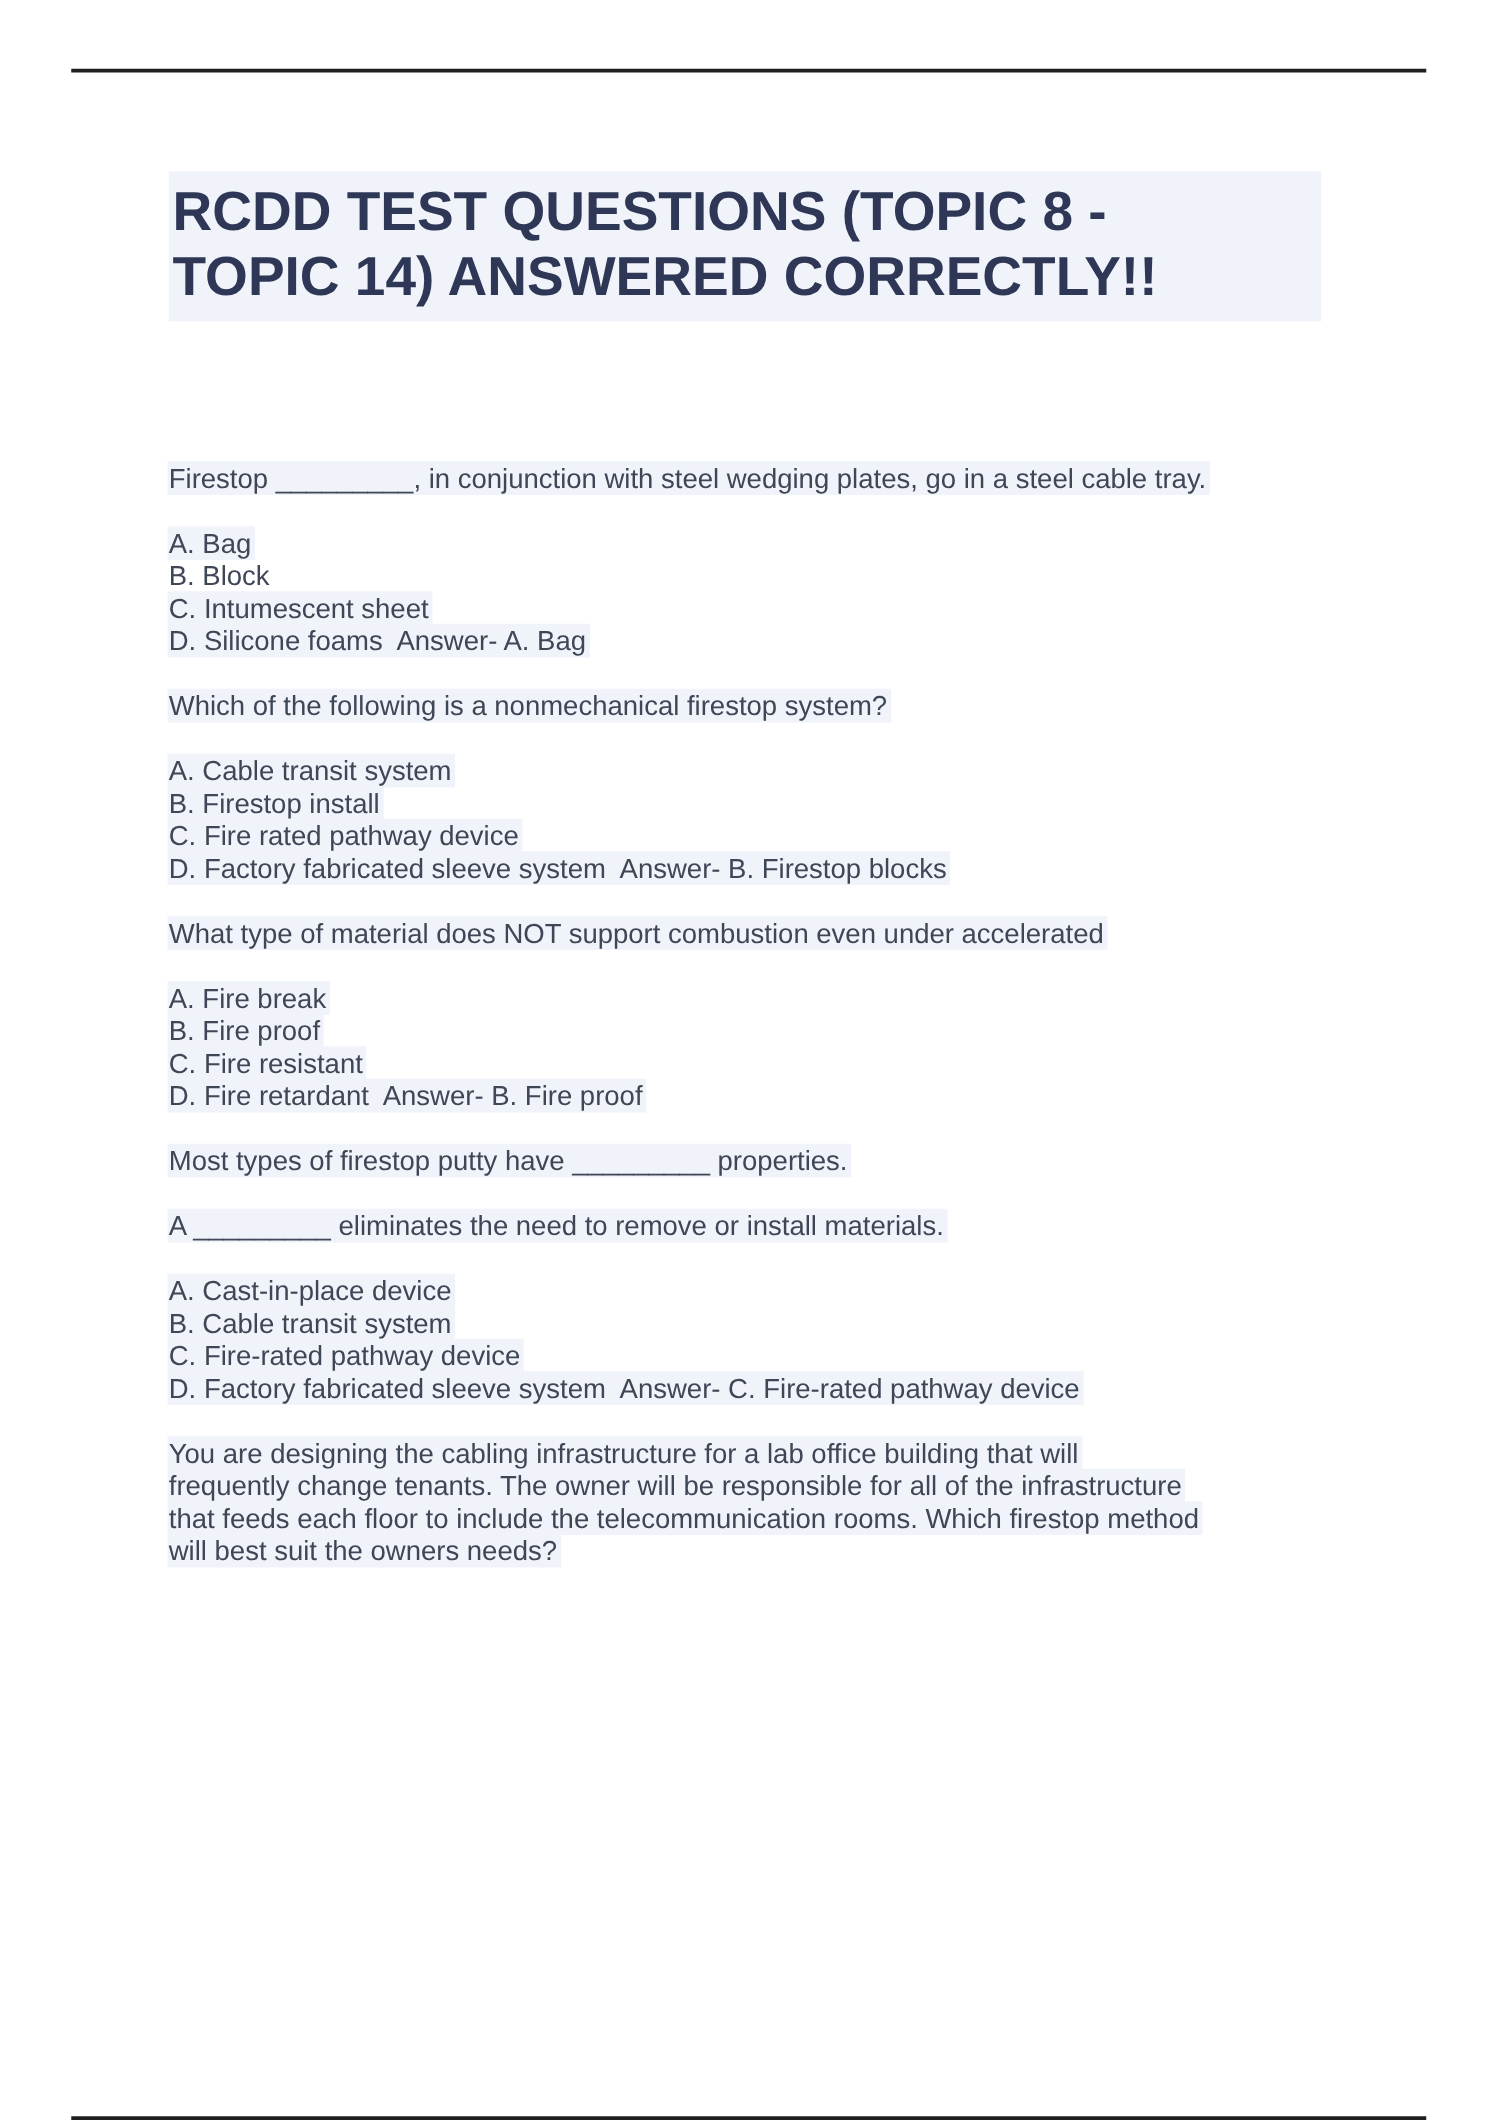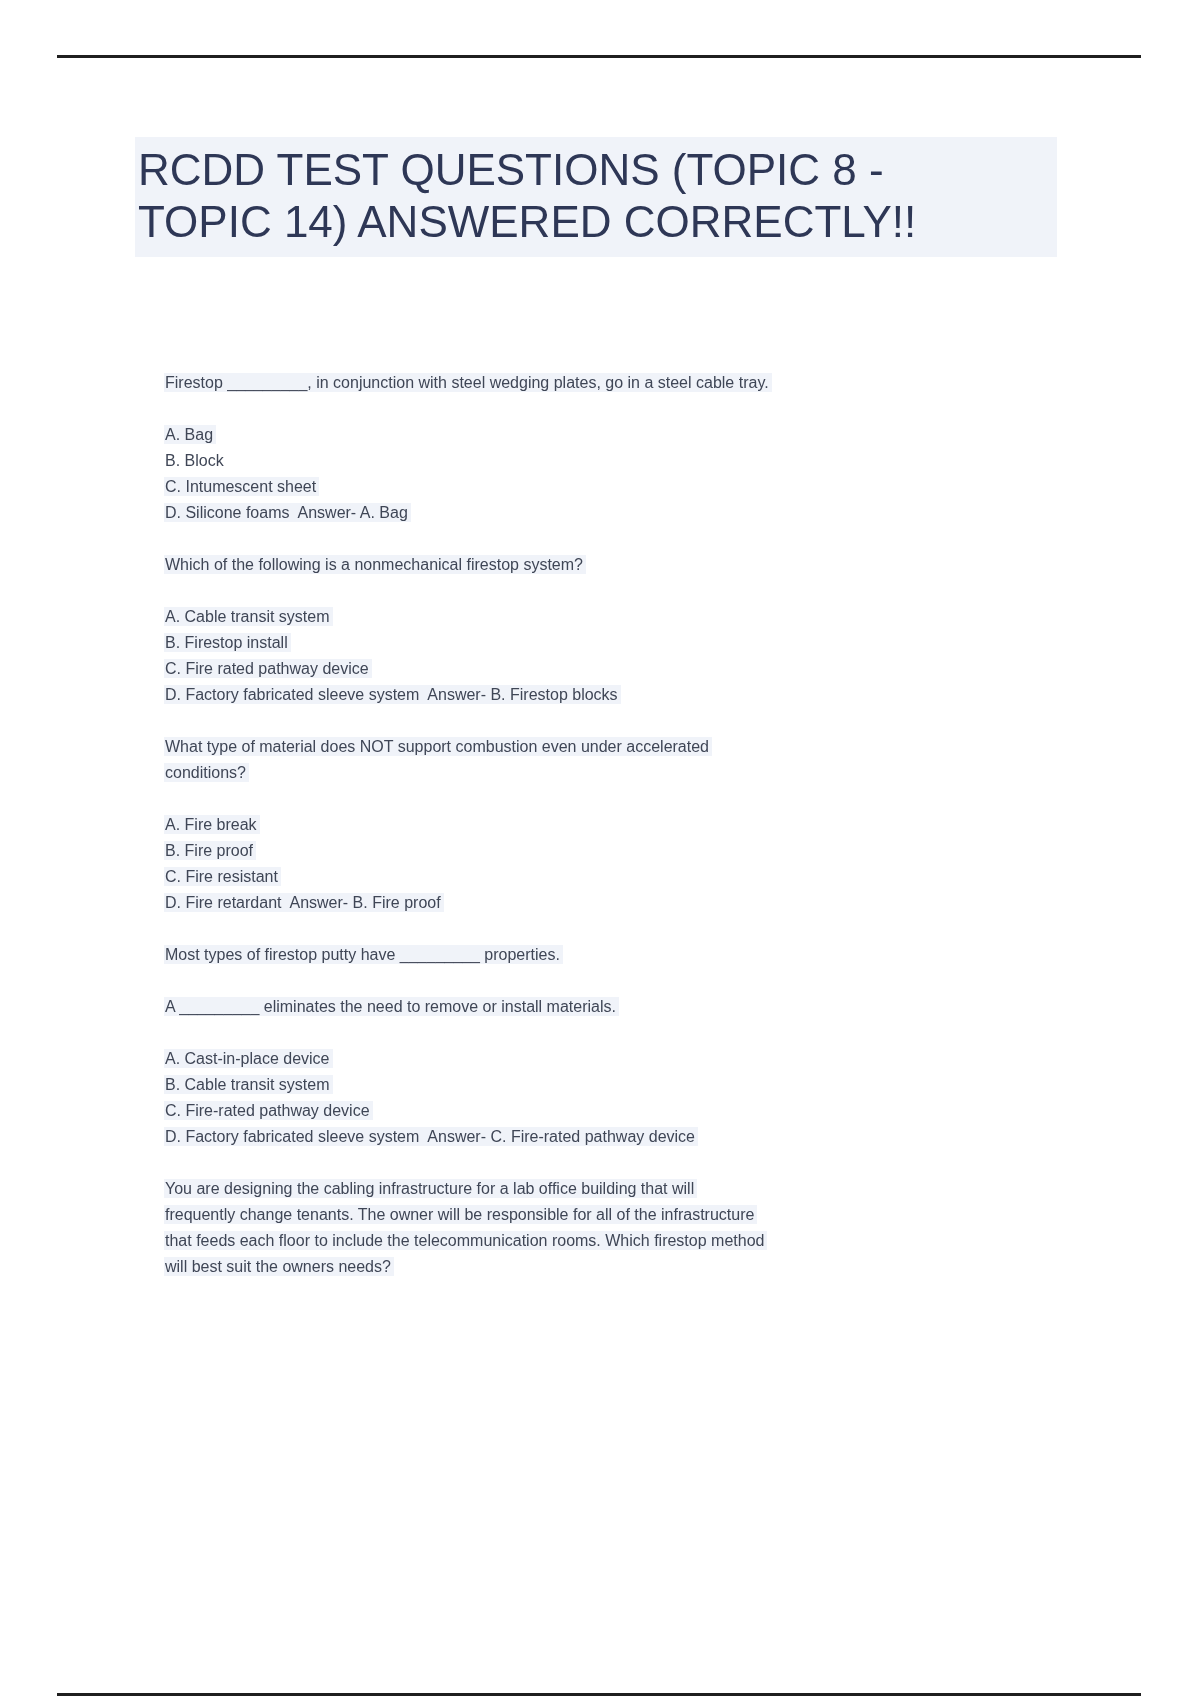--- a/index.html
+++ b/index.html
@@ -33,36 +33,35 @@
   }
   .title-block {
     width: 922px;
     background: var(--hl-color, #f0f3f9);
     padding: 7px 0 9px 3px;
     box-sizing: border-box;
   }
   .title-line {
     font-size: 44px;
     line-height: 52px;
-    font-weight: normal;
+    font-weight: bold;
     color: var(--title-color, #2e3756);
     white-space: pre;
   }
   .question-list {
     margin-top: 113px;
   }
   .para {
     margin: 0 0 26px 0;
   }
   .line {
-    font-size: 16px;
+    font-size: 22px;
     line-height: 26px;
     color: var(--body-color, #3f4656);
     white-space: pre;
-    margin-left: 30px;
   }
   .line .hl {
     background: var(--hl-color, #f0f3f9);
     padding: 1px 3px 1px 1px;
     margin-left: -1px;
   }
 </style>
 </head>
 <body>
 
@@ -89,21 +88,20 @@
           <div class="line"><span class="hl">Which of the following is a nonmechanical firestop system?</span></div>
         </div>
         <div class="para">
           <div class="line"><span class="hl">A. Cable transit system</span></div>
           <div class="line"><span class="hl">B. Firestop install</span></div>
           <div class="line"><span class="hl">C. Fire rated pathway device</span></div>
           <div class="line"><span class="hl">D. Factory fabricated sleeve system  Answer- B. Firestop blocks</span></div>
         </div>
         <div class="para">
           <div class="line"><span class="hl">What type of material does NOT support combustion even under accelerated</span></div>
-          <div class="line"><span class="hl">conditions?</span></div>
         </div>
         <div class="para">
           <div class="line"><span class="hl">A. Fire break</span></div>
           <div class="line"><span class="hl">B. Fire proof</span></div>
           <div class="line"><span class="hl">C. Fire resistant</span></div>
           <div class="line"><span class="hl">D. Fire retardant  Answer- B. Fire proof</span></div>
         </div>
         <div class="para">
           <div class="line"><span class="hl">Most types of firestop putty have _________ properties.</span></div>
         </div>

